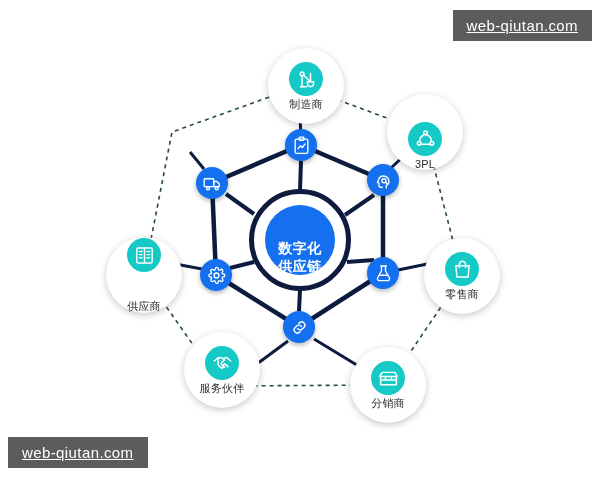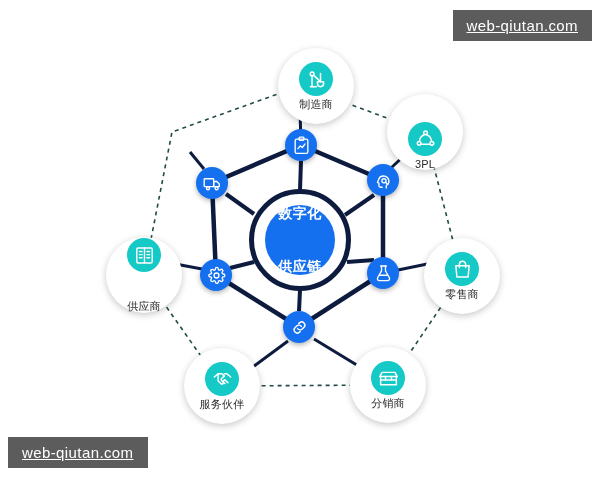--- a/index.html
+++ b/index.html
@@ -89,27 +89,26 @@
     position: absolute;
     left: 265px;
     top: 205px;
     width: 70px;
     height: 70px;
     border-radius: 50%;
     background: #1570f0;
     display: flex;
     flex-direction: column;
     align-items: center;
-    justify-content: space-between;
+    justify-content: flex-end;
     color: #ffffff;
     font-size: 14px;
     font-weight: bold;
     line-height: 1.25;
     letter-spacing: 0.5px;
-    gap: 20px;
   }
   
   .watermark {
     position: absolute;
     background: #5c5c5c;
     color: #ffffff;
     font-size: 15px;
     letter-spacing: 0.4px;
     padding: 7px 14px;
     white-space: nowrap;
@@ -211,21 +210,21 @@
     <span>
       <svg width="19" height="19" viewBox="0 0 24 24" fill="none" stroke="#ffffff" stroke-width="1.7" stroke-linecap="round" stroke-linejoin="round">
         <rect x="1.5" y="6" width="12" height="10" rx="1"></rect>
         <path d="M13.5 9.5h4l3 3.2V16h-7z"></path>
         <circle cx="6.3" cy="18" r="1.9"></circle>
         <circle cx="17.2" cy="18" r="1.9"></circle>
       </svg>
     </span>
   </div>
 
-  <div class="outer-node" style="left:278px; top:48px;">
+  <div class="outer-node" style="left:268px; top:48px;">
     <span class="outer-icon">
       <svg width="21" height="21" viewBox="0 0 24 24" fill="none" stroke="#ffffff" stroke-width="1.7" stroke-linecap="round" stroke-linejoin="round">
         <circle cx="7" cy="5.6" r="2.1"></circle>
         <line x1="8.6" y1="7" x2="16.6" y2="14.4"></line>
         <line x1="16.6" y1="5" x2="16.6" y2="14.4"></line>
         <path d="M13.1 14.6h7v2.1a3.5 3.5 0 0 1-3.5 3.5 3.5 3.5 0 0 1-3.5-3.5z"></path>
         <line x1="5" y1="20.4" x2="12" y2="20.4"></line>
         <line x1="6.9" y1="7.7" x2="6.9" y2="20.4"></line>
       </svg>
     </span>
@@ -262,21 +261,21 @@
         <path d="M3 9.8h18v9.4H3z"></path>
         <path d="M2 9.8 4.6 5h14.8L22 9.8"></path>
         <line x1="3" y1="13.6" x2="21" y2="13.6"></line>
         <line x1="8.6" y1="9.8" x2="8.6" y2="13.6"></line>
         <line x1="15.4" y1="9.8" x2="15.4" y2="13.6"></line>
       </svg>
     </span>
     <span class="outer-label">分销商</span>
   </div>
 
-  <div class="outer-node" style="left:184px; top:348px;">
+  <div class="outer-node" style="left:184px; top:332px;">
     <span class="outer-icon">
       <svg width="21" height="21" viewBox="0 0 24 24" fill="none" stroke="#ffffff" stroke-width="1.7" stroke-linecap="round" stroke-linejoin="round">
         <path d="M2.6 9.2 7 5.4h4.2l3 2.6"></path>
         <path d="M21.4 9.2 17 5.4h-3"></path>
         <path d="M14.2 8 11 10.8a1.7 1.7 0 0 0 2.3 2.5l1.3-1.1 3.6 3.4"></path>
         <path d="M7 5.4v8.2l3.2 3.1a1.6 1.6 0 0 0 2.3-2.3"></path>
         <line x1="12.5" y1="14.4" x2="14.8" y2="16.6"></line>
       </svg>
     </span>
     <span class="outer-label">服务伙伴</span>

